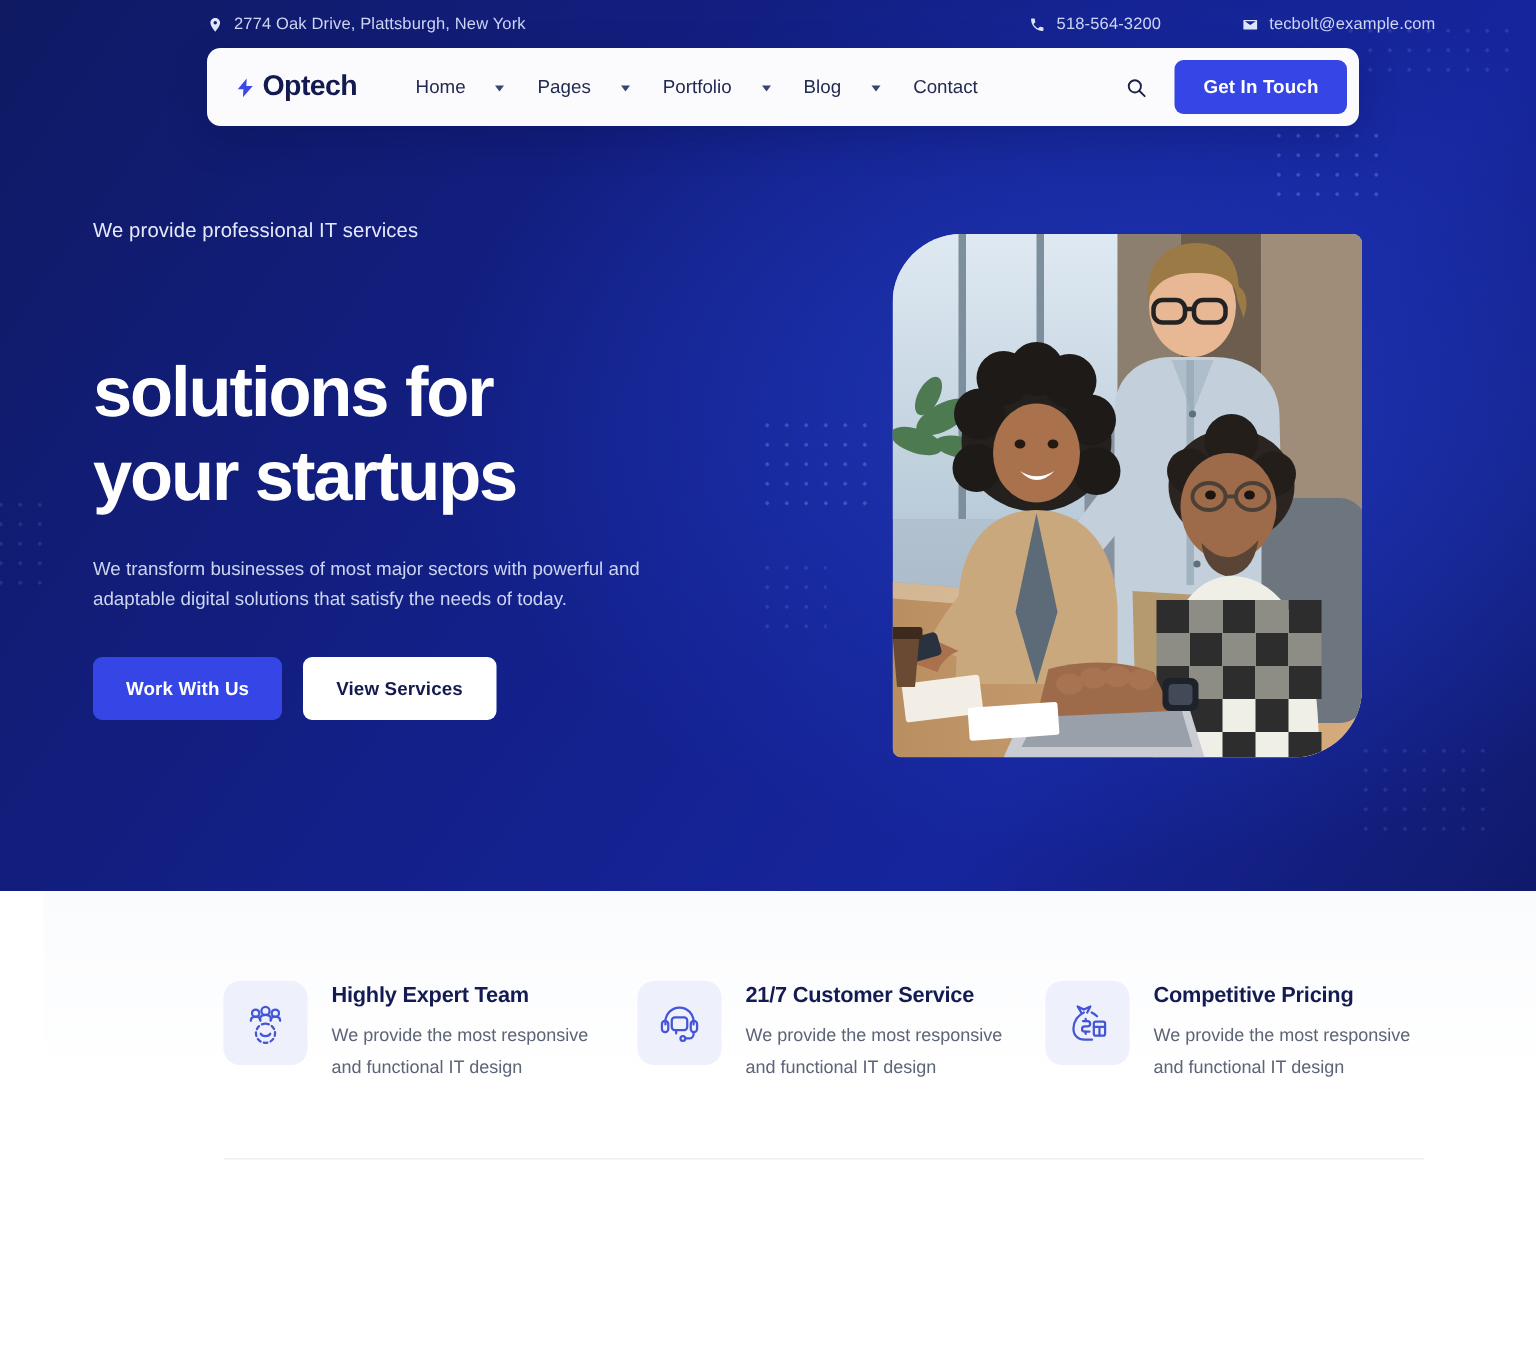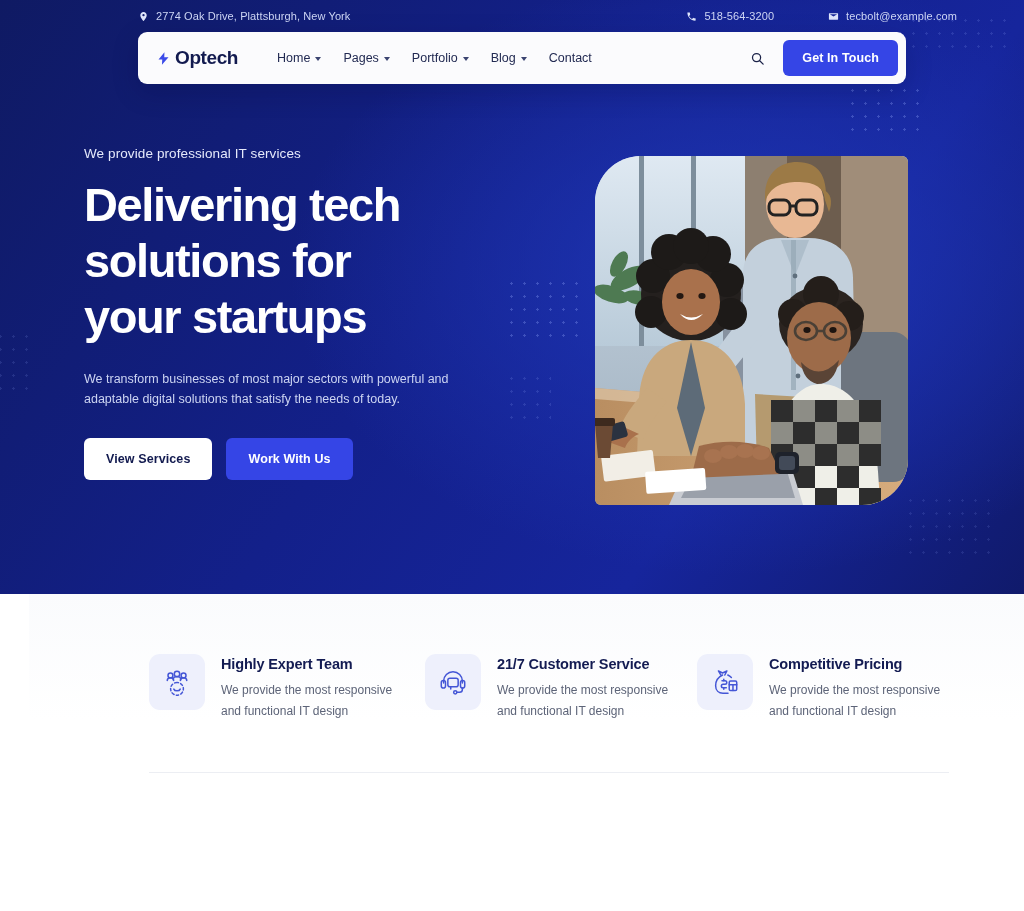--- a/index.html
+++ b/index.html
@@ -67,21 +67,21 @@
   .logo { display:flex; align-items:center; gap:4px; margin-right:28px; }
   .logo-bolt { color:#3a4ae8; display:flex; }
   .logo-text {
     font-size:19px;
     font-weight:700;
     color:#121a4f;
     letter-spacing:-.4px;
   }
   .navlinks { display:flex; align-items:center; gap:0; }
   .navlink {
-    display:flex; align-items:center; gap:5px;
+    display:flex; align-items:center; gap:20px;
     font-size:12.5px;
     color:#222a52;
     padding:6px 11px;
     cursor:pointer;
     white-space:nowrap;
   }
   .caret {
     width:0; height:0;
     border-left:3.5px solid transparent;
     border-right:3.5px solid transparent;
@@ -105,21 +105,21 @@
     padding:11px 19px;
     cursor:pointer;
     letter-spacing:.1px;
     font-family:"Liberation Sans", sans-serif;
   }
 
   
   .hero-inner {
     position:relative;
     display:flex;
-    padding:62px 104px 0 84px;
+    padding:62px 104px 0 62px;
     gap:0;
   }
   .hero-left { width:420px; position:relative; z-index:2; }
   .eyebrow {
     font-size:13.5px;
     color:#e5e9fb;
     margin-bottom:16px;
     letter-spacing:.1px;
   }
   .hero-title {
@@ -304,28 +304,28 @@
         </div>
         <button class="cta">Get In Touch</button>
       </div>
     </nav>
   </div>
 
   <div class="hero-inner">
     <div class="hero-left">
       <div class="eyebrow">We provide professional IT services</div>
       <h1 class="hero-title">
-        <span>Delivering tech</span><br>
+        <br>
         <span>solutions for</span><br>
         <span>your startups</span>
       </h1>
       <p class="hero-sub">We transform businesses of most major sectors with powerful and adaptable digital solutions that satisfy the needs of today.</p>
       <div class="hero-btns">
+        <button class="btn btn-primary">Work With Us</button>
         <button class="btn btn-secondary">View Services</button>
-        <button class="btn btn-primary">Work With Us</button>
       </div>
     </div>
   </div>
 
   <div class="hero-img-wrap">
     <svg class="hero-photo" viewBox="0 0 313 349" preserveAspectRatio="xMidYMid slice">
       <defs>
         <linearGradient id="room" x1="0" y1="0" x2="0" y2="1">
           <stop offset="0" stop-color="#c9d6e2"></stop>
             <stop offset="1" stop-color="#9fb0bf"></stop>

